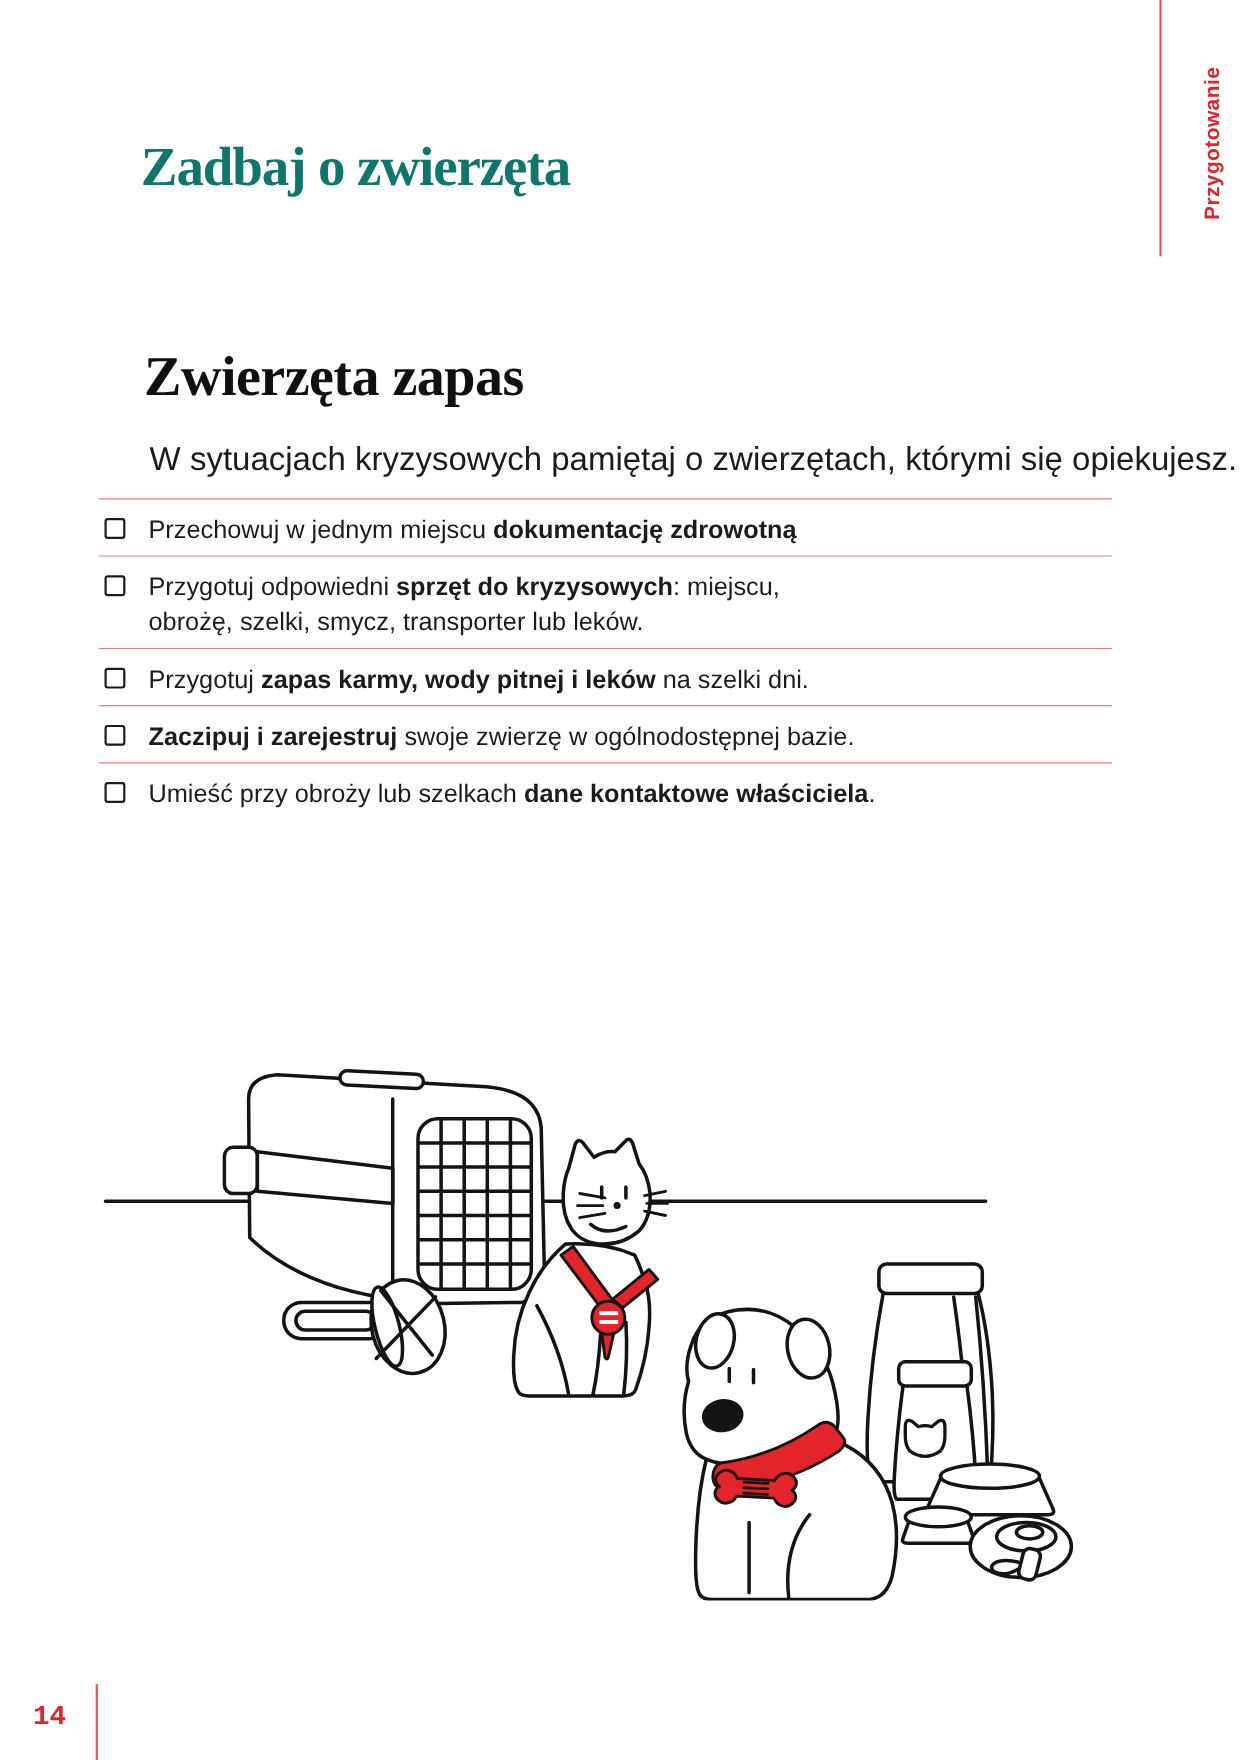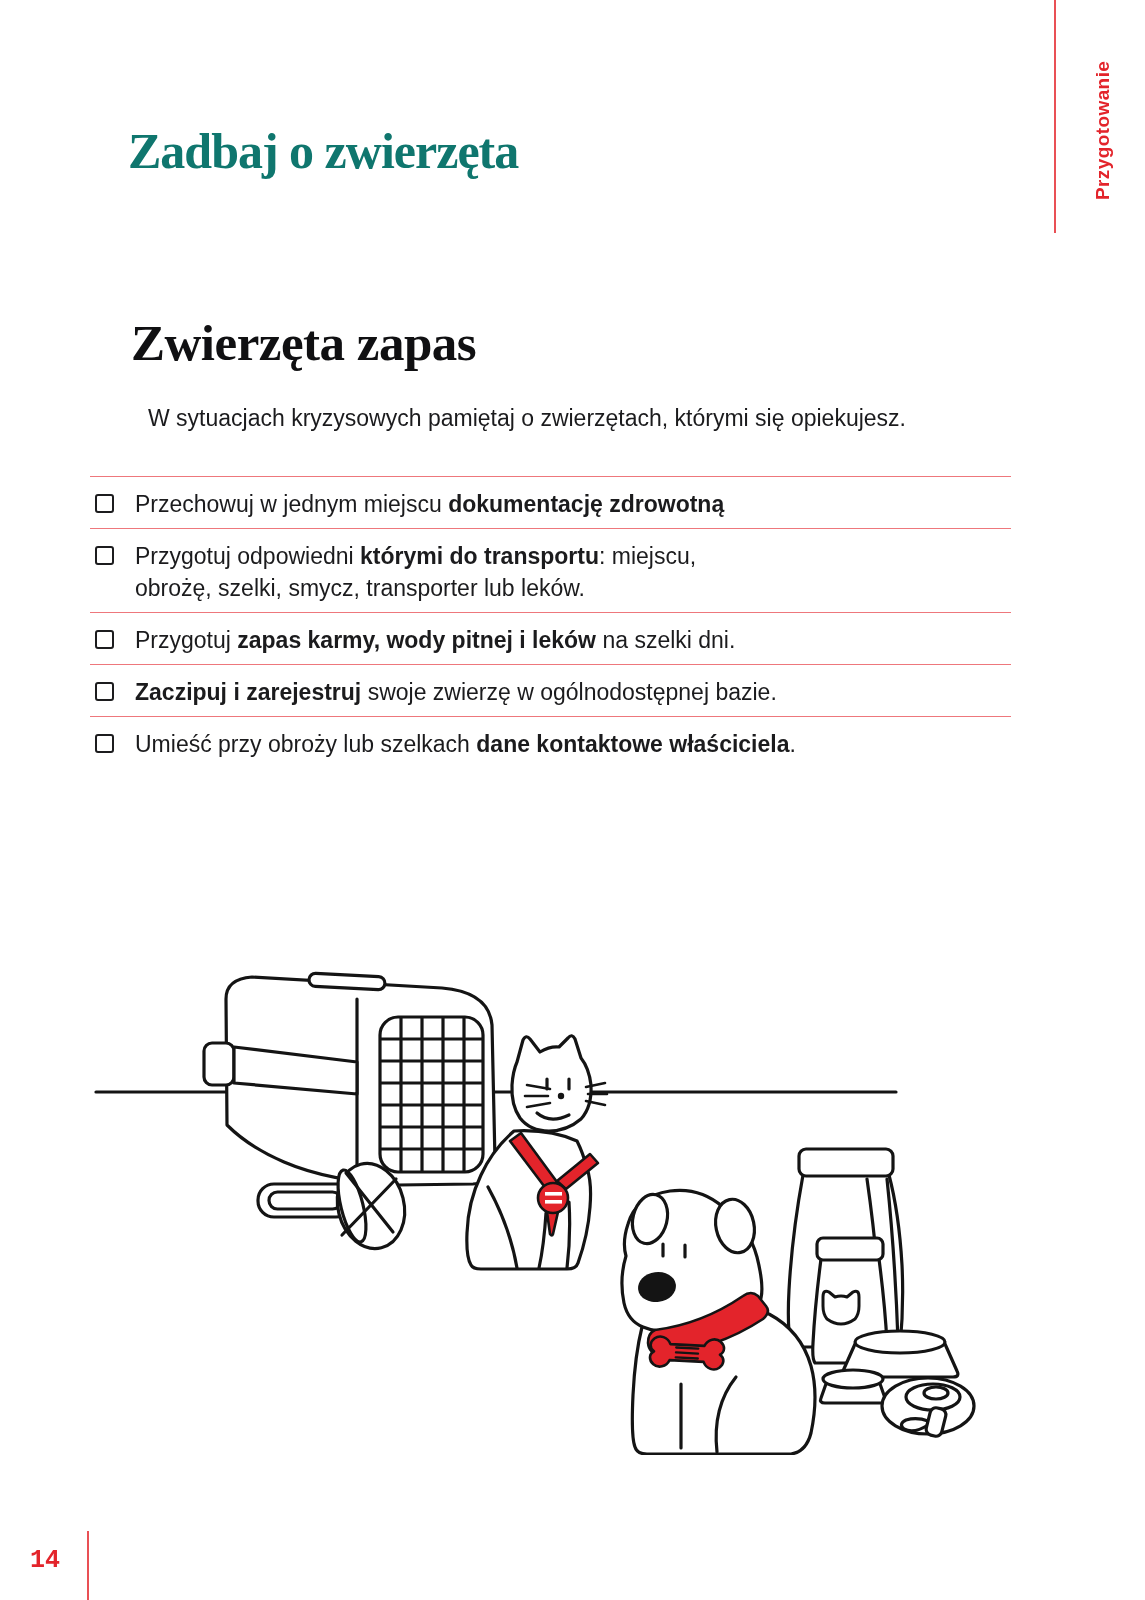--- a/index.html
+++ b/index.html
@@ -37,26 +37,26 @@
     font-weight:700;font-size:50px;line-height:1.1;
     letter-spacing:-1px;color:#0f766e;white-space:nowrap;
   }
   .section-title{
     left:131px;top:315px;
     font-family:"Liberation Serif","DejaVu Serif",serif;
     font-weight:700;font-size:51px;line-height:1.1;
     letter-spacing:-.5px;color:#101012;white-space:nowrap;
   }
   .intro{
-    left:148px;top:403px;
-    font-size:23px;line-height:30px;white-space:nowrap;
-  }
-
-  
-  .checklist{left:90px;top:476px;width:921px;}
+    left:136px;top:403px;
+    font-size:30px;line-height:30px;white-space:nowrap;
+  }
+
+  
+  .checklist{left:90px;top:453px;width:921px;}
   .check-item{
     position:relative;
     border-top:1.5px solid rgba(227,36,43,.62);
     padding:11px 0 8px 45px;
     font-size:23px;line-height:32px;
   }
   .check-item b{font-weight:700;}
   .checkbox{
     position:absolute;left:5px;top:17px;
     width:19px;height:19px;
@@ -94,21 +94,21 @@
   <div class="check-item">
     <span class="checkbox"></span>
     <div class="item-text">
       <div class="l1"><span>Przechowuj w jednym miejscu </span><b>dokumentację zdrowotną</b><span></span></div>
     </div>
   </div>
 
   <div class="check-item">
     <span class="checkbox"></span>
     <div class="item-text">
-      <div class="l1"><span>Przygotuj odpowiedni </span><b>którymi do transportu</b><span>: miejscu,</span></div>
+      <div class="l1"><span>Przygotuj odpowiedni </span><b>sprzęt do kryzysowych</b><span>: miejscu,</span></div>
       <div class="l2">obrożę, szelki, smycz, transporter lub leków.</div>
     </div>
   </div>
 
   <div class="check-item">
     <span class="checkbox"></span>
     <div class="item-text">
       <div class="l1"><span>Przygotuj </span><b>zapas karmy, wody pitnej i leków</b><span> na szelki dni.</span></div>
 
     </div>

